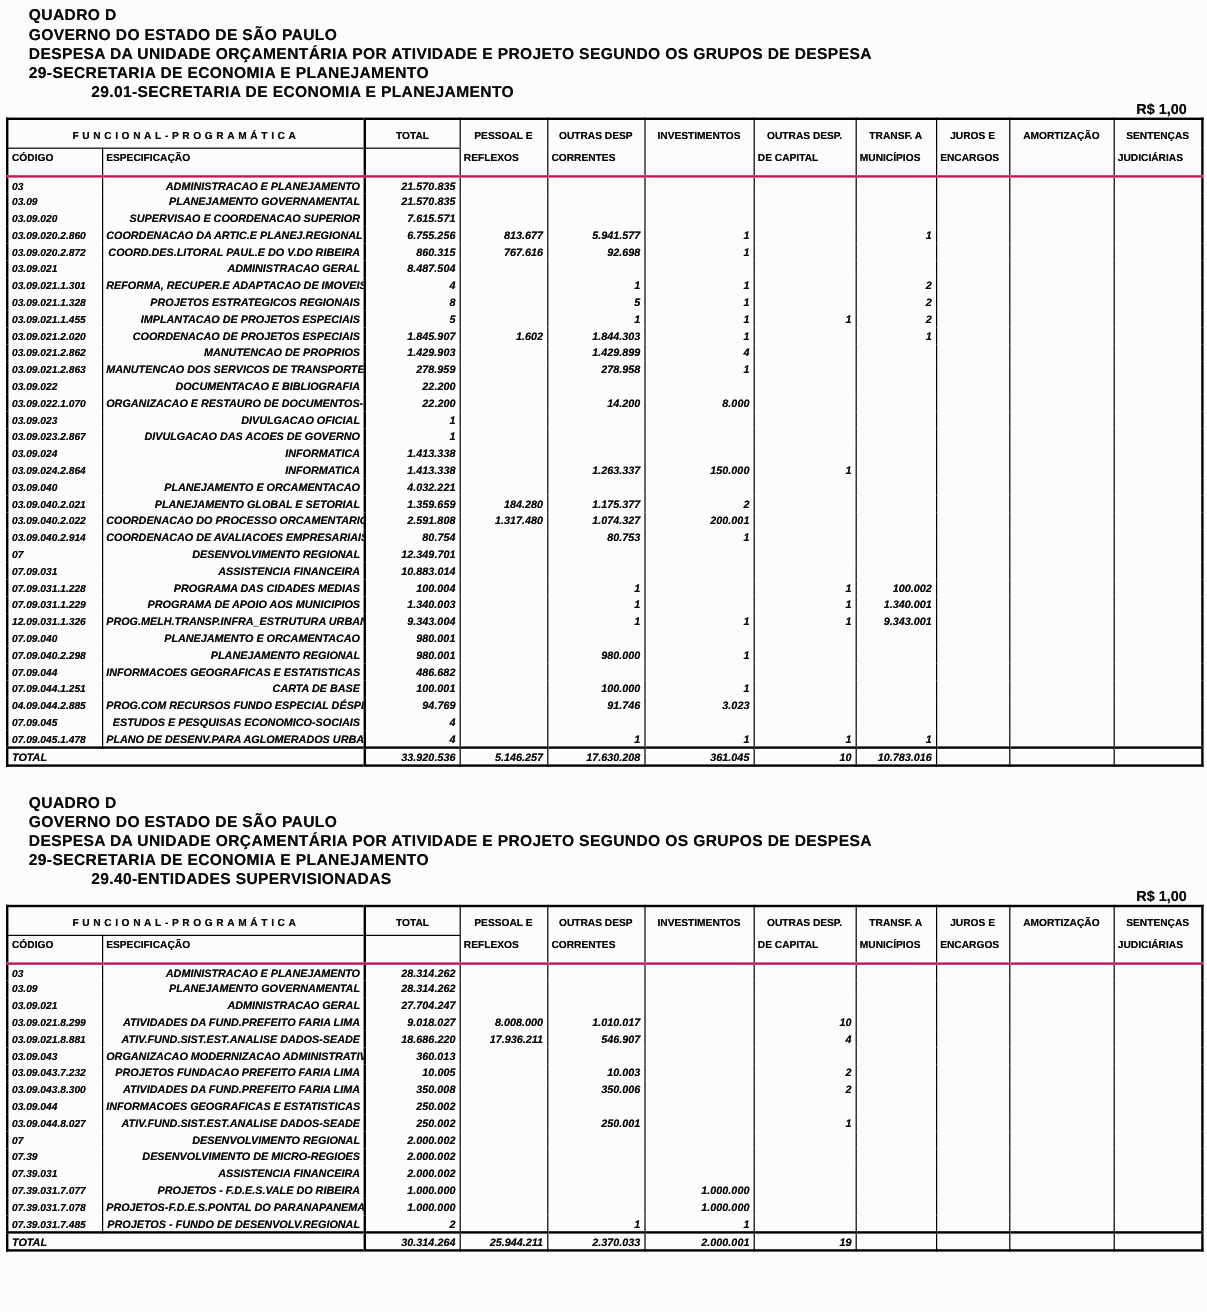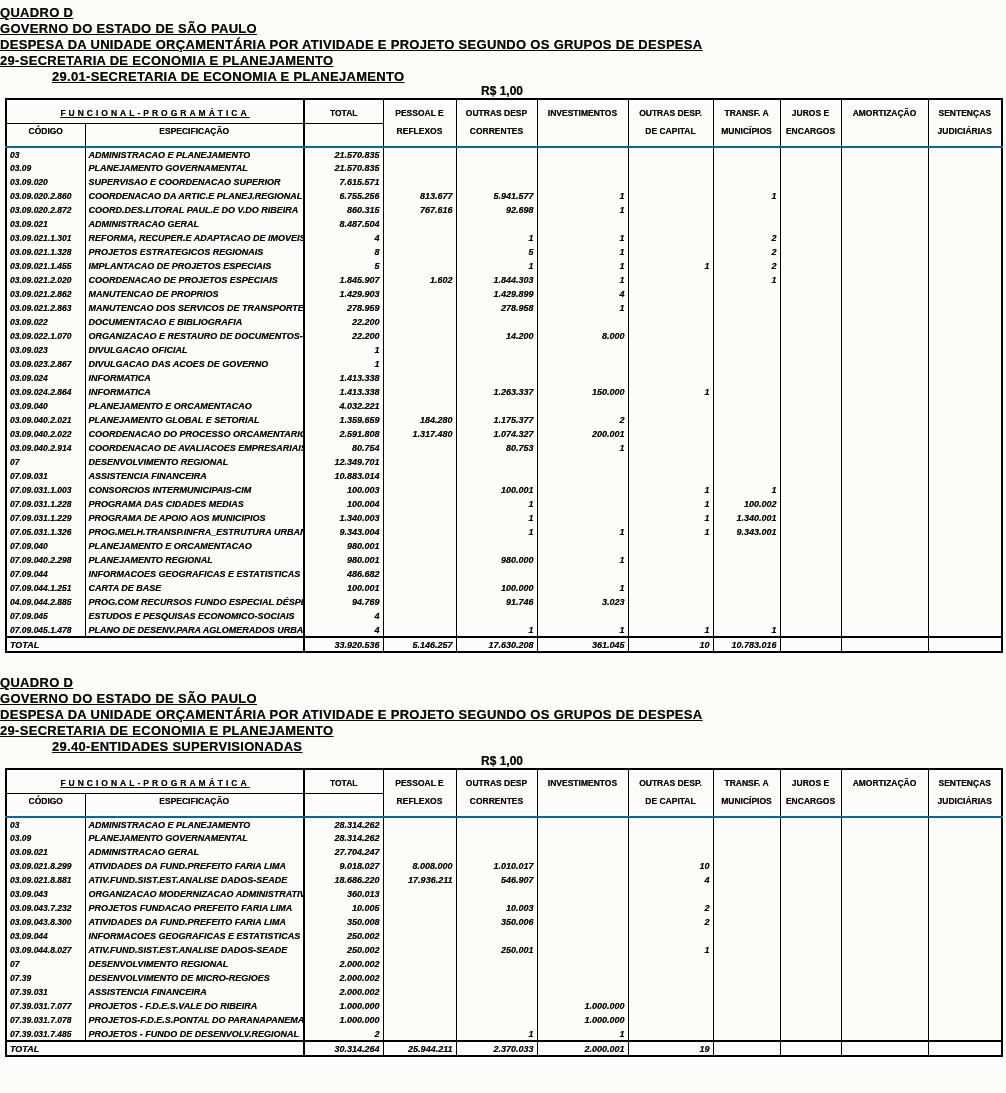--- a/index.html
+++ b/index.html
@@ -4,39 +4,39 @@
 <style>
   html,body { margin:0; padding:0; background:#e9e9e7; }
   .page {
     width:1006px; height:1093px; overflow:hidden; position:relative;
     background:#fcfcfa; color:#0a0a0a;
     font-family:"Liberation Sans","DejaVu Sans",sans-serif;
     font-weight:bold;
     padding-top:5px; box-sizing:border-box;
     text-shadow:0 0 0.4px rgba(0,0,0,.7);
   }
-  .doc-header { margin-left:0; font-size:13px; line-height:16px; letter-spacing:0.3px;text-decoration:underline; }
+  .doc-header { margin-left:24px; font-size:13px; line-height:16px; letter-spacing:0.3px; }
   .doc-header .indent { padding-left:52px; }
-  .currency { text-align:center; font-size:12px; line-height:12px; margin:0 2px 1px 0; }
+  .currency { text-align:right; font-size:12px; line-height:12px; margin:0 17px 1px 0; }
   table.budget {
     width:998px; margin-left:5px; border-collapse:collapse; table-layout:fixed;
     border:2px solid #000;
   }
   table.budget th, table.budget td {
     border-left:1px solid #000; padding:0 3px; overflow:hidden; white-space:nowrap;
     font-weight:bold; vertical-align:middle;
   }
   table.budget .c2 { border-left:2px solid #000; }
   thead tr.h1 th { height:21px; font-size:8.5px; text-align:center; border-bottom:none; padding-top:2px; }
-  thead tr.h2 th { height:20px; font-size:8.5px; text-align:center; border-bottom:2px solid #0369a1; vertical-align:top; padding-top:2px; }
-  th.th-func { letter-spacing:3px; font-size:8.5px; border-bottom:1px solid #000 !important;text-decoration:underline; }
+  thead tr.h2 th { height:20px; font-size:8.5px; text-align:left; border-bottom:2px solid #be185d; vertical-align:top; padding-top:2px; }
+  th.th-func { letter-spacing:3px; font-size:8.5px; border-bottom:1px solid #000 !important; }
   th.u { border-bottom:1px solid #000 !important; }
   tbody tr { height:14px;font-style:italic; }
   tbody td.code { font-size:8.5px; text-align:left; }
-  tbody td.spec { font-size:9px; text-align:left; }
+  tbody td.spec { font-size:9px; text-align:right; }
   tbody td.num  { font-size:9px; text-align:right; }
   tbody tr.total-row { height:15px; }
   tbody tr.total-row td { border-top:2px solid #000; }
   td.total-label { font-size:9px; text-align:left; }
   .section2 .doc-header { margin-top:22px; }
 </style>
 </head>
 <body>
 
 <div class="page">
@@ -399,33 +399,20 @@
             <td class="c3 num"></td>
             <td class="c4 num"></td>
             <td class="c5 num"></td>
             <td class="c6 num"></td>
             <td class="c7 num"></td>
             <td class="c8 num"></td>
             <td class="c9 num"></td>
             <td class="c10 num"></td>
           </tr>
           <tr>
-            <td class="c0 code">07.09.031.1.003</td>
-            <td class="c1 spec">CONSORCIOS INTERMUNICIPAIS-CIM</td>
-            <td class="c2 num">100.003</td>
-            <td class="c3 num"></td>
-            <td class="c4 num">100.001</td>
-            <td class="c5 num"></td>
-            <td class="c6 num">1</td>
-            <td class="c7 num">1</td>
-            <td class="c8 num"></td>
-            <td class="c9 num"></td>
-            <td class="c10 num"></td>
-          </tr>
-          <tr>
             <td class="c0 code">07.09.031.1.228</td>
             <td class="c1 spec">PROGRAMA DAS CIDADES MEDIAS</td>
             <td class="c2 num">100.004</td>
             <td class="c3 num"></td>
             <td class="c4 num">1</td>
             <td class="c5 num"></td>
             <td class="c6 num">1</td>
             <td class="c7 num">100.002</td>
             <td class="c8 num"></td>
             <td class="c9 num"></td>
@@ -438,21 +425,21 @@
             <td class="c3 num"></td>
             <td class="c4 num">1</td>
             <td class="c5 num"></td>
             <td class="c6 num">1</td>
             <td class="c7 num">1.340.001</td>
             <td class="c8 num"></td>
             <td class="c9 num"></td>
             <td class="c10 num"></td>
           </tr>
           <tr>
-            <td class="c0 code">07.05.031.1.326</td>
+            <td class="c0 code">12.09.031.1.326</td>
             <td class="c1 spec">PROG.MELH.TRANSP.INFRA_ESTRUTURA URBANA</td>
             <td class="c2 num">9.343.004</td>
             <td class="c3 num"></td>
             <td class="c4 num">1</td>
             <td class="c5 num">1</td>
             <td class="c6 num">1</td>
             <td class="c7 num">9.343.001</td>
             <td class="c8 num"></td>
             <td class="c9 num"></td>
             <td class="c10 num"></td>

